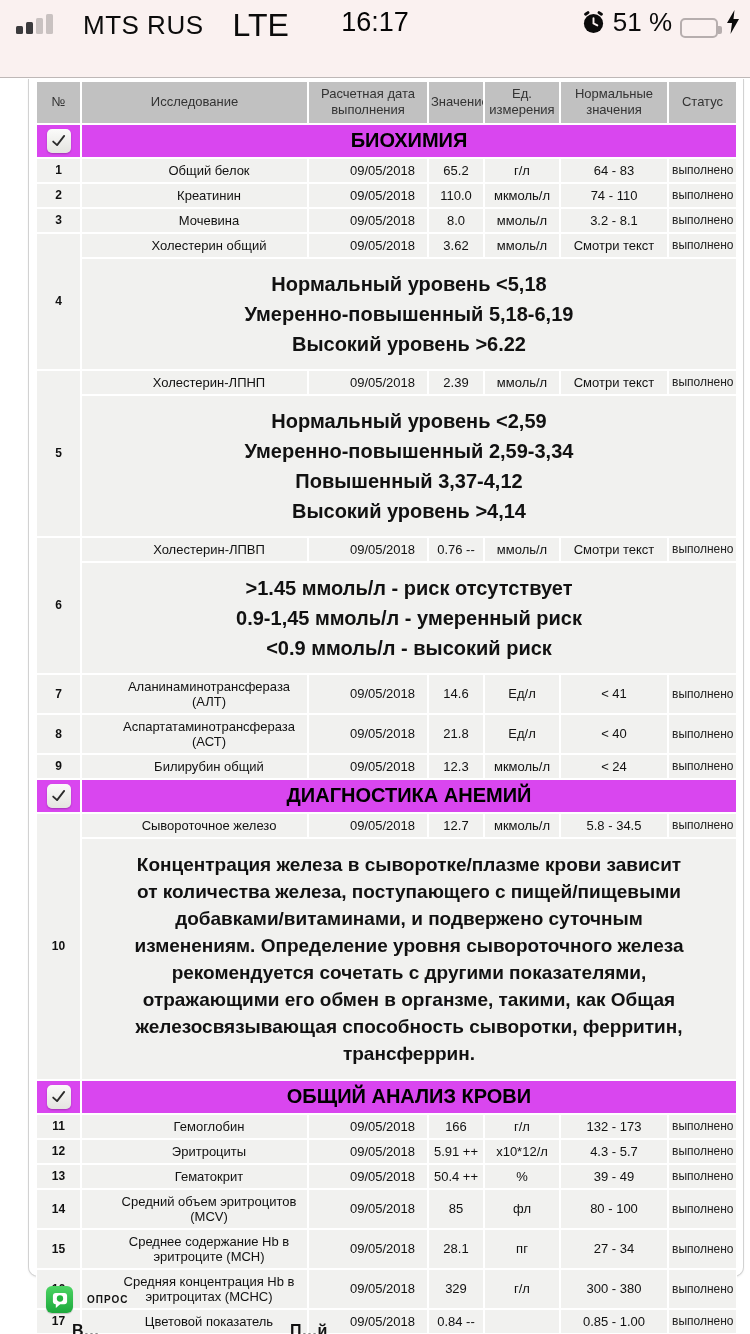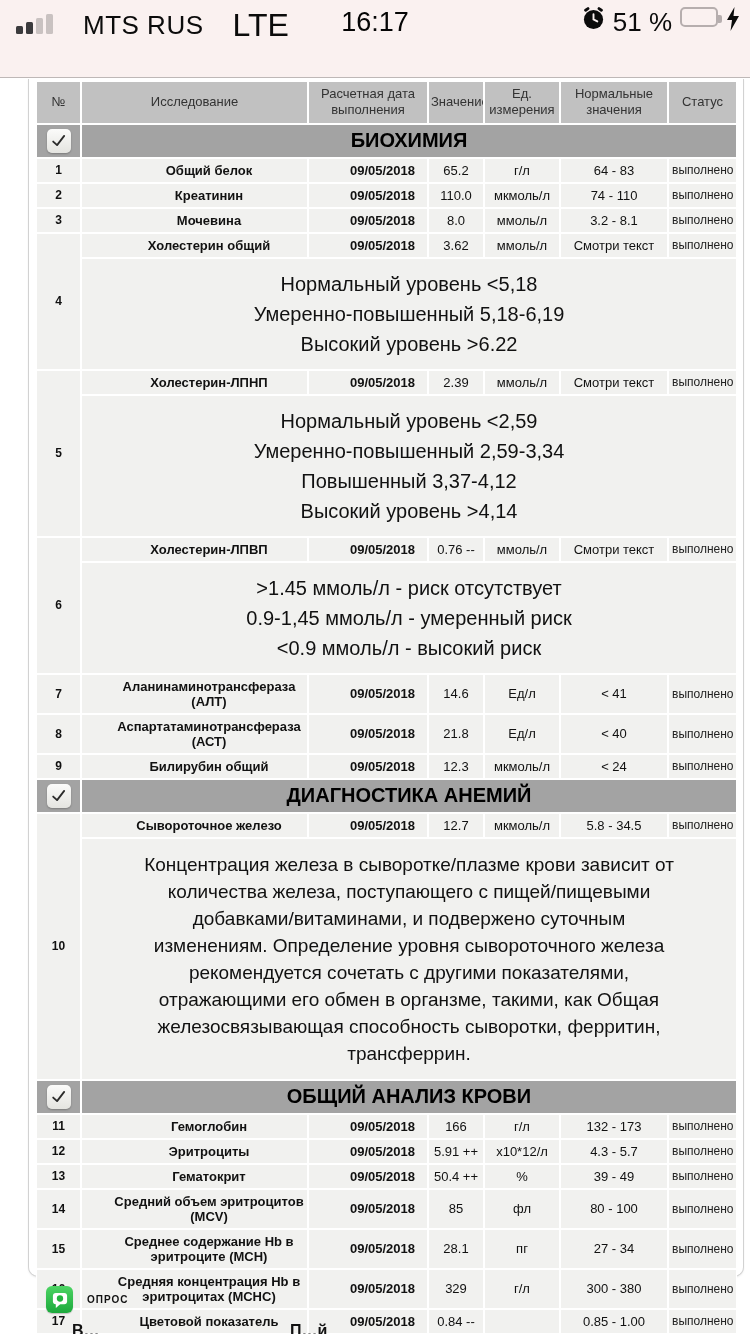--- a/index.html
+++ b/index.html
@@ -8,21 +8,21 @@
 
   
   .chrome { position:absolute; top:0; left:0; width:750px; height:78px;
     background:#faf1f0; border-bottom:1px solid #beb8b7; }
   .statusbar { position:relative; height:40px; }
   .sb-left { position:absolute; left:16px; top:7px; display:flex; align-items:center; gap:23px; }
   .carrier { font-size:26px; color:#0b0b0b; letter-spacing:.5px; }
   .lte { font-size:32px; color:#0b0b0b; margin-left:6px; }
   .sb-time { position:absolute; left:0; right:0; top:7px; text-align:center;
     font-size:27px; font-weight:400; color:#050505; }
-  .sb-right { position:absolute; right:10px; top:7px; display:flex; align-items:flex-start; gap:8px; }
+  .sb-right { position:absolute; right:10px; top:7px; display:flex; align-items:flex-end; gap:8px; }
   .pct { font-size:26px; color:#0b0b0b; }
   .batt { position:relative; width:38px; height:20px; border:2px solid #b6aeae;
     border-radius:5px; padding:2px; }
   .batt-fill { height:100%; border-radius:2px; }
   .batt-tip { position:absolute; right:-6px; top:6px; width:4px; height:8px;
     background:#b6aeae; border-radius:0 2px 2px 0; }
   .urlbar { position:relative; height:37px; display:flex; align-items:center;
     justify-content:center; gap:8px; }
   .domain { font-size:24px; color:#1d1d1f; }
 
@@ -34,31 +34,31 @@
     padding:2px 6px 9px 7px; }
 
   table.results { border-collapse:separate; border-spacing:0; width:701px;
     table-layout:fixed; }
   td,th { border:1px solid #fff; vertical-align:middle; text-align:center;
     overflow:hidden; }
   th { background:#c1c1c1; color:#333; font-weight:400; font-size:13px;
     line-height:1.25; padding:4px 2px; height:40px; }
   td { background:#f1f1ef; color:#111; font-size:13px; padding:4px 3px; }
   td.num-cell { font-weight:700; font-size:12px; }
-  td.name-cell, td.date-cell { font-weight:700;padding-left:32px; }
+  td.name-cell, td.date-cell { font-weight:400;padding-left:32px; }
   td.value-cell.v-bold { font-weight:400; }
   td.status-cell { font-size:12px; color:#222; }
-  tr.section-row td { background:#a3a3a3; height:22px; }
+  tr.section-row td { background:#d946ef; height:22px; }
   td.section-title { font-weight:700; font-size:20px; color:#000; }
   .check-chip { display:inline-flex; align-items:center; justify-content:center;
     width:24px; height:24px; border-radius:5px;
     background:linear-gradient(180deg,#fbfbfa,#e4e4e0);
     box-shadow:0 1px 2px rgba(0,0,0,.25); }
   td.note-cell { font-size:20px; line-height:30px; padding:10px 20px;
-    white-space:pre-line; font-weight:400;margin-left:16px; }
+    white-space:pre-line; font-weight:700;margin-left:16px; }
   td.note-cell.note-para { font-size:19px; line-height:27px; padding:12px 52px;
     white-space:normal; }
 
   
   .survey { position:absolute; left:46px; top:1286px; display:flex;
     align-items:center; gap:14px; }
   .survey-chip { width:27px; height:27px; border-radius:6px;
     background:linear-gradient(180deg,#4cd463,#1ca93c);
     display:flex; align-items:center; justify-content:center;
     box-shadow:0 1px 1px rgba(0,0,0,.2); }

